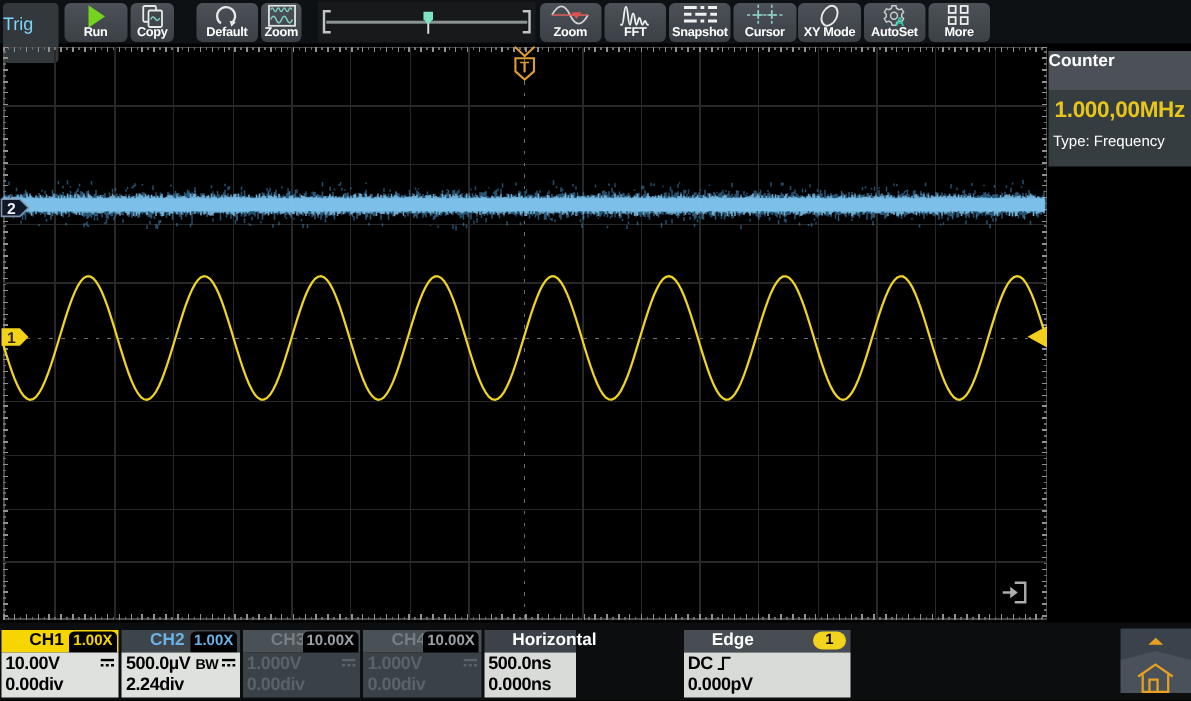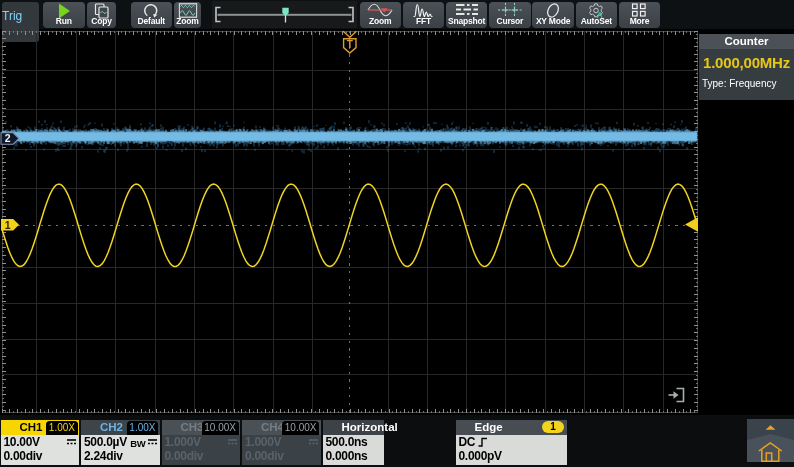--- a/index.html
+++ b/index.html
@@ -12,33 +12,33 @@
 .tbtn .lbl{position:absolute;bottom:1.5px;left:0;right:0;font-size:8.5px;font-weight:bold;color:#fff;letter-spacing:-0.2px}
 .tbtn svg{position:absolute;top:1.5px;left:50%;transform:translateX(-50%)}
 #trig{position:absolute;left:2px;top:1.5px;width:37px;height:40px;border-radius:3px;
 background:#32383b;color:#7dd3fc;font-size:12px;line-height:28px;text-align:left}
 #slider{position:absolute;left:212px;top:1px;width:145px;height:27px;background:#17191b}
 #timebox{position:absolute;left:662px;top:0;width:132px;height:29px;background:#24282c;color:#fff}
 #timebox .t1{position:absolute;right:7px;top:1.5px;font-size:11px;font-weight:bold}
 #timebox .t2{position:absolute;right:7px;top:14.5px;font-size:11px;font-weight:bold}
 
 #counter{left:699px;top:34px;width:95px;height:66px}
-#counter .hd{height:15px;background:#4b5156;color:#fff;font-size:11.5px;font-weight:bold;
-text-align:center;line-height:15px}
+#counter .hd{height:26px;background:#4b5156;color:#fff;font-size:11.5px;font-weight:bold;
+line-height:15px}
 #counter .bd{height:51px;background:#363d41;position:relative}
 #counter .freq{position:absolute;left:0;right:0;top:5px;text-align:center;color:#e6c619;
 font-size:15px;font-weight:bold;letter-spacing:-0.2px}
 #counter .typ{position:absolute;left:3px;top:28.5px;color:#fff;font-size:10px}
 
 #botbar{left:0;top:415px;width:794px;height:52px;background:#0b0d0f}
 .blk{position:absolute;top:4.5px;height:45px}
 .blk .hd{position:relative;height:15px;font-size:11.5px;font-weight:bold;line-height:15.5px;padding-left:19px}
 .blk .bd{position:relative;height:30px;font-size:12px;font-weight:bold;line-height:14.6px;padding-left:3px;letter-spacing:-0.3px}
 .badge{position:absolute;right:1.5px;top:1px;height:25px;border-radius:3.5px;background:#000;
-font-size:10px;font-weight:normal;line-height:13px;padding:0 2.5px}
+font-size:10px;font-weight:bold;line-height:13px;padding:0 2.5px}
 
 #home{left:747px;top:418.5px;width:47px;height:43.5px;background:#3a434b}
 </style></head><body>
 
 <div class="abs" id="topbar">
   <div id="trig">Trig</div>
   <div class="tbtn" style="left:43px;width:41.5px">
     <svg width="16" height="16" viewBox="0 0 16 16">
         <polygon points="3,0.5 14,8 3,15.5" fill="#76d41e"></polygon>
       </svg>

